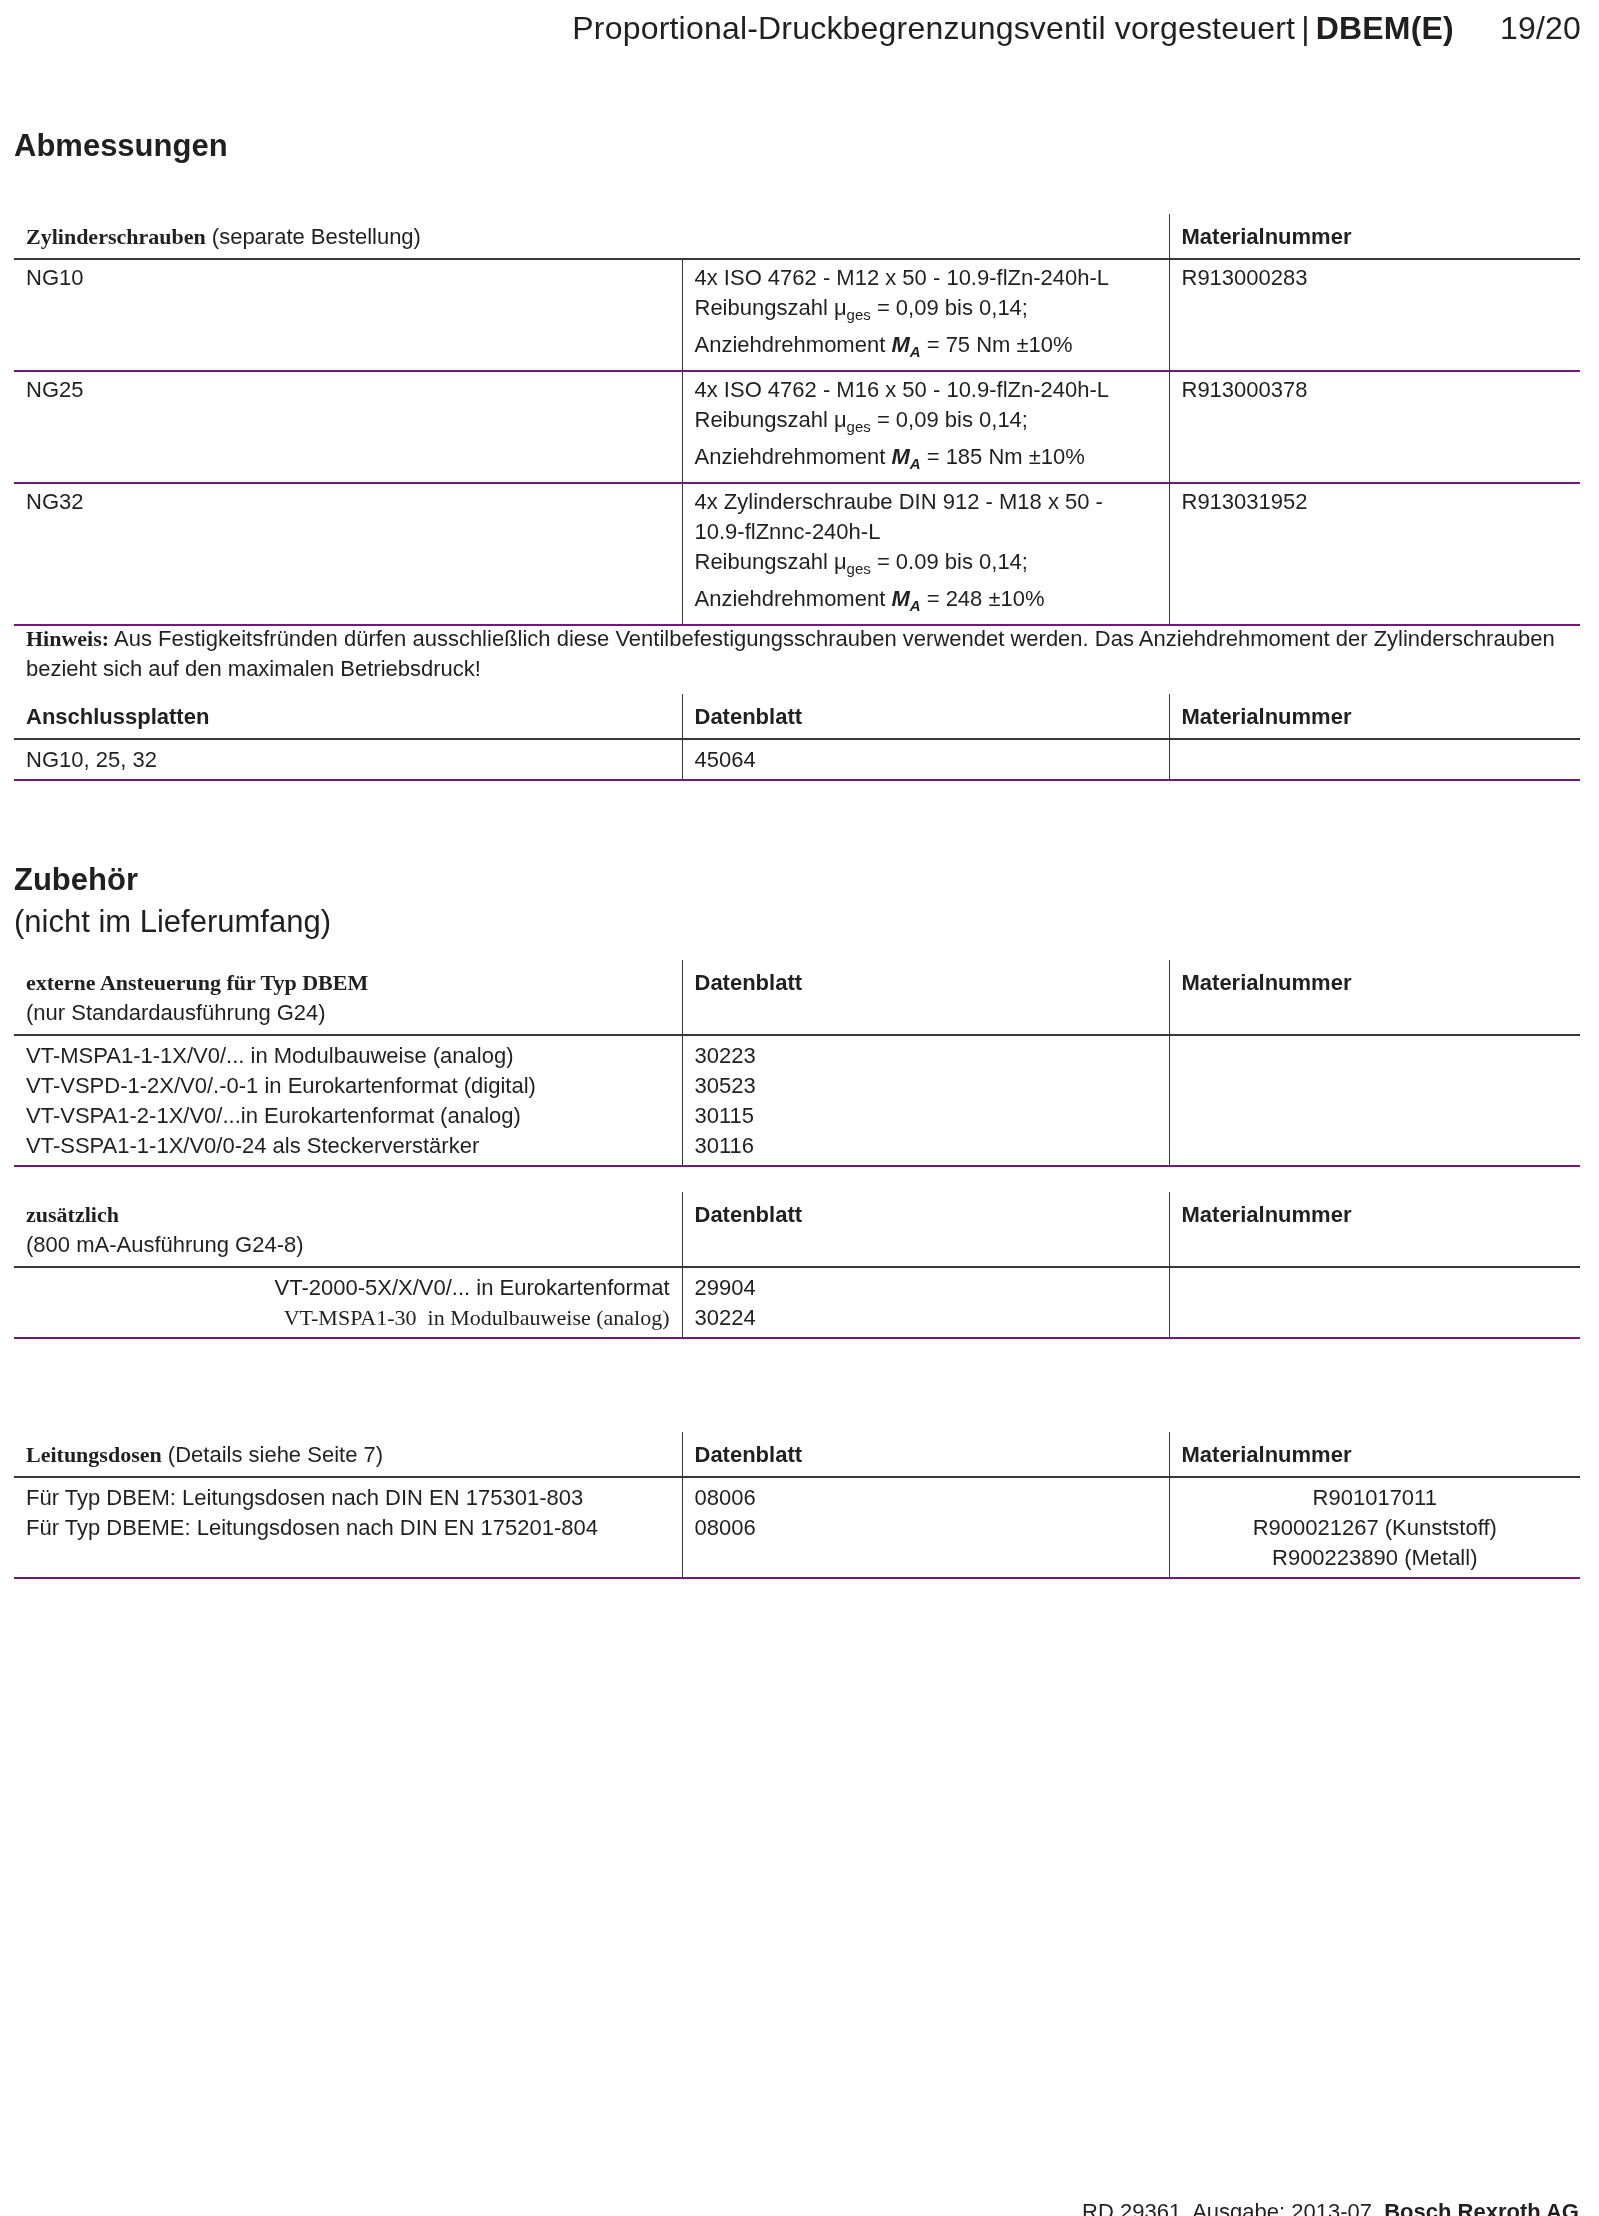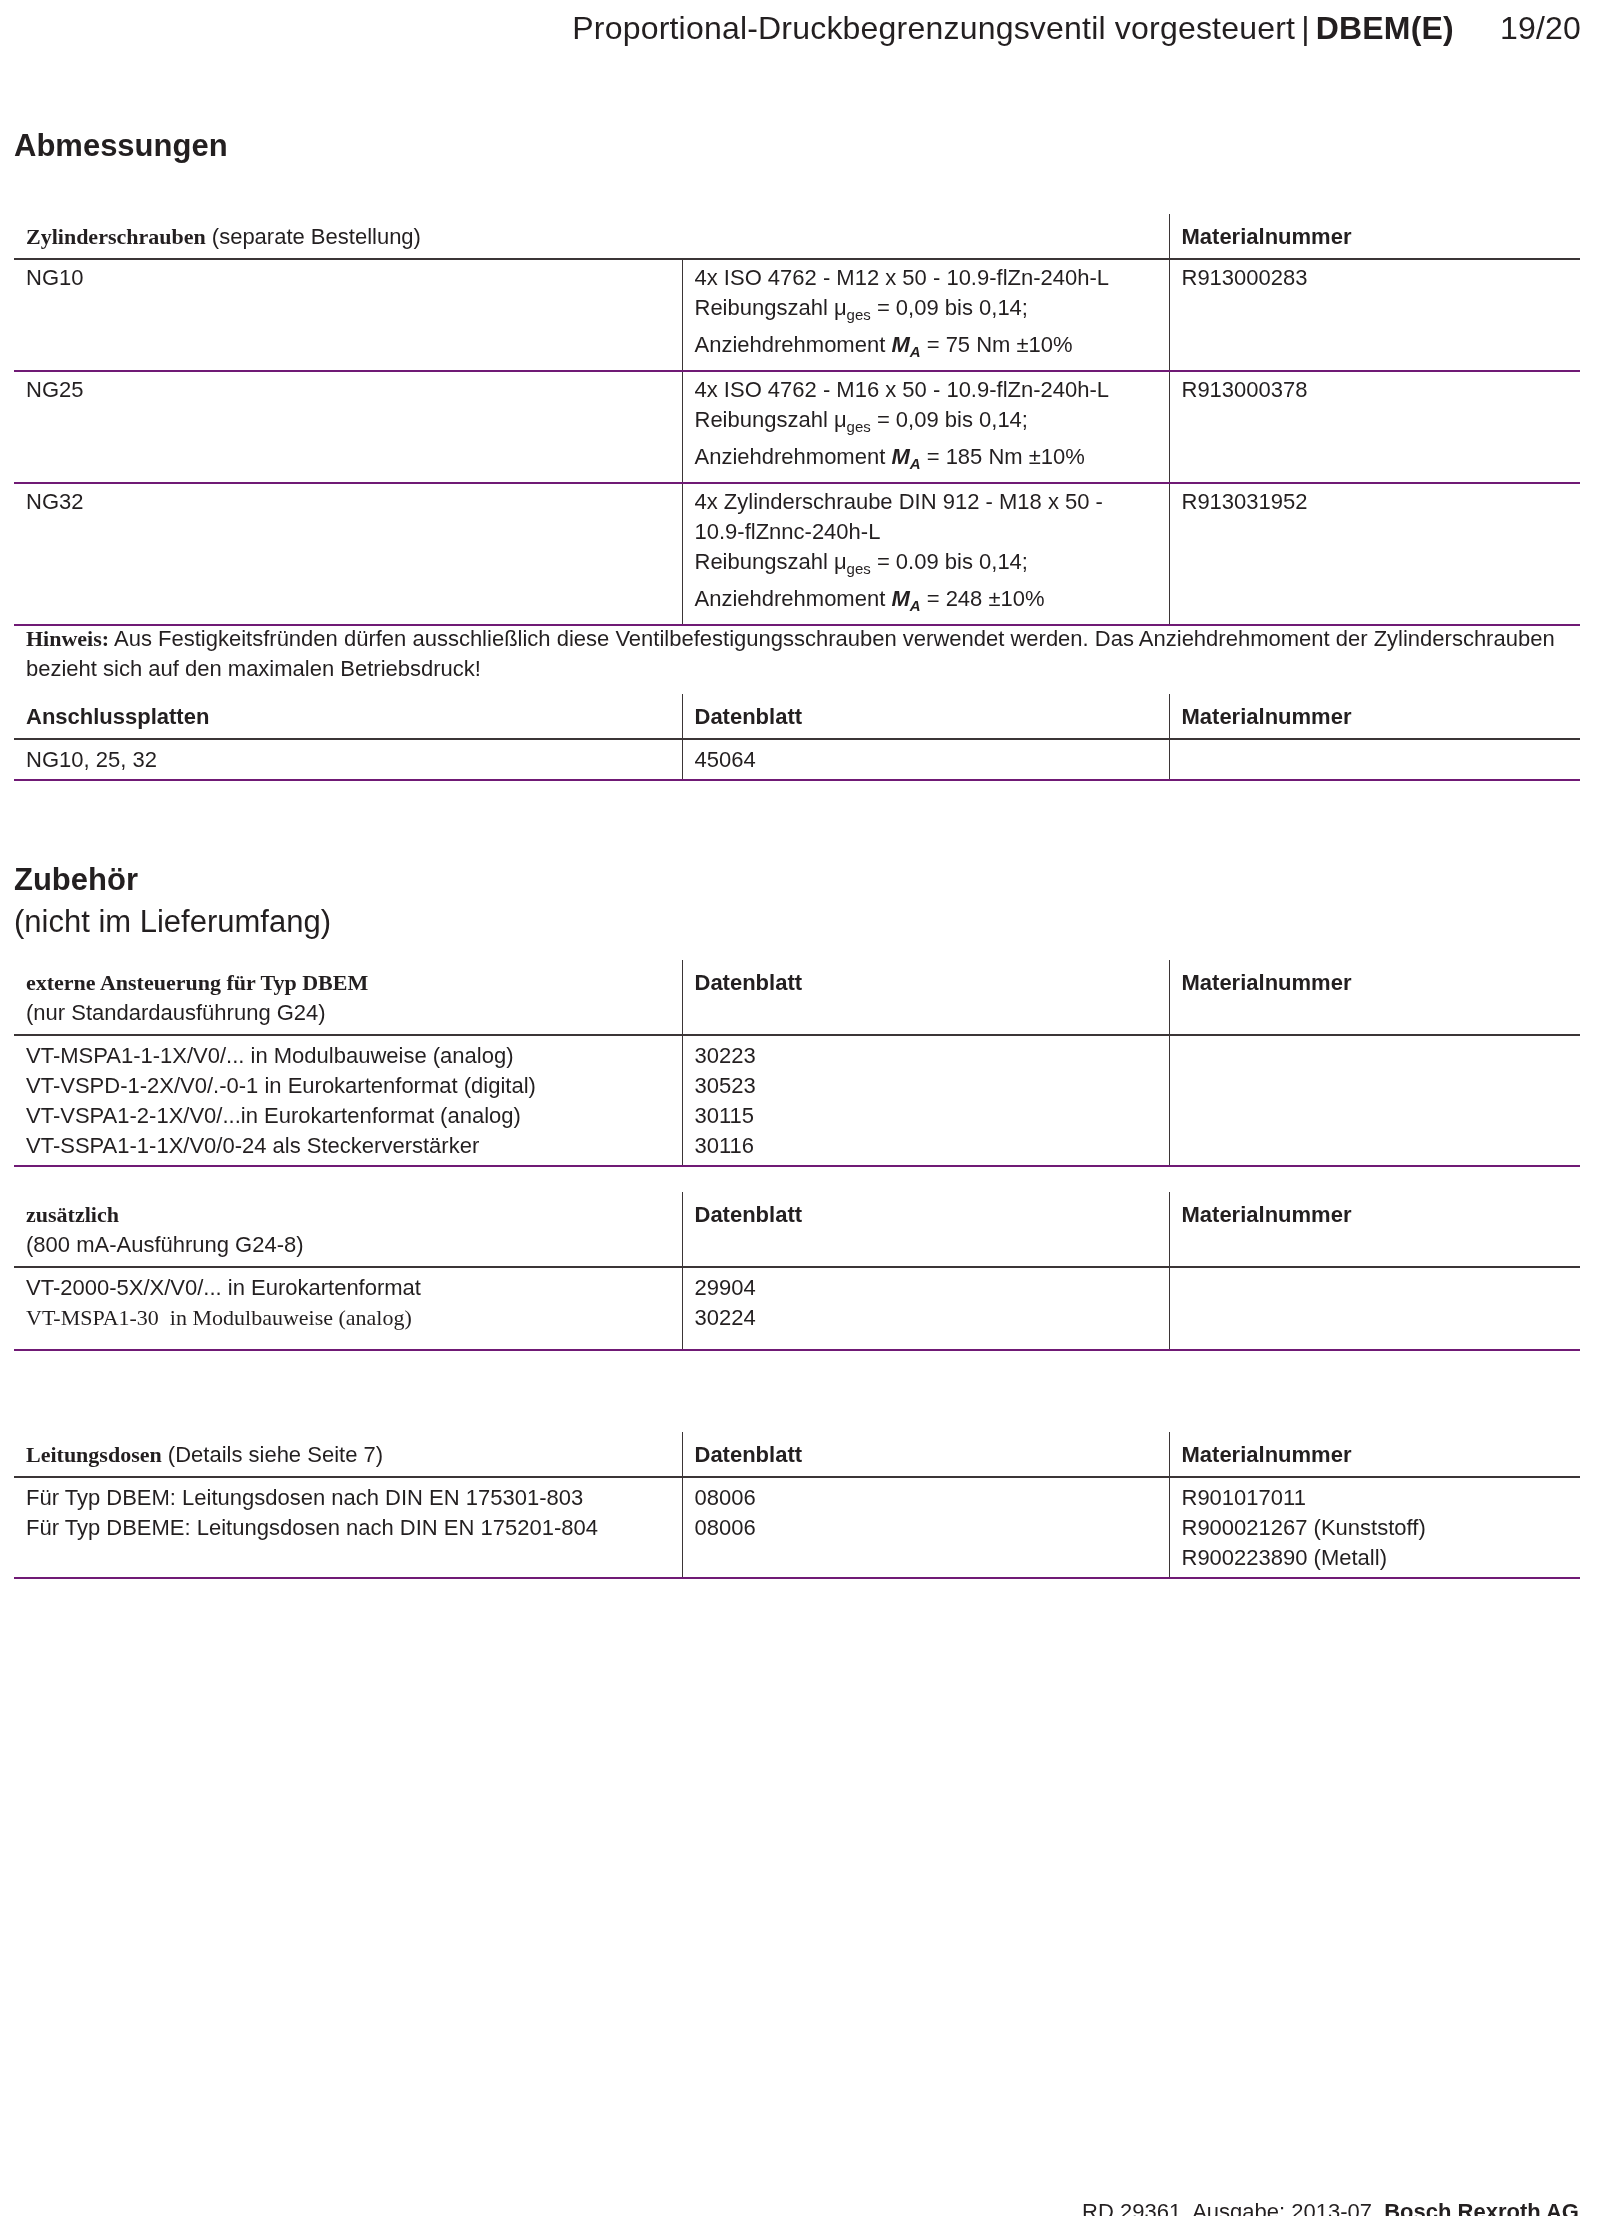--- a/index.html
+++ b/index.html
@@ -160,21 +160,21 @@
       <th>
         <span class="line bold">zusätzlich</span>
         <span class="line">(800 mA-Ausführung G24-8)</span>
       </th>
       <th class="vl b">Datenblatt</th>
       <th class="vl b">Materialnummer</th>
     </tr>
   </thead>
   <tbody>
     <tr class="rl">
-      <td style="padding-top:5px;padding-bottom:16px;">
+      <td style="padding-top:5px;padding-bottom:4px;text-align:right;">
         <span class="line">VT-2000-5X/X/V0/... in Eurokartenformat</span>
         <span class="line" style="white-space:pre;font-family:Liberation Serif, serif;">VT-MSPA1-30  in Modulbauweise (analog)</span>
       </td>
       <td class="vl" style="padding-top:5px;padding-bottom:4px;">
         <span class="line">29904</span>
         <span class="line">30224</span>
       </td>
       <td class="vl"></td>
     </tr>
   </tbody>
@@ -196,21 +196,21 @@
   <tbody>
     <tr class="rl">
       <td style="padding-top:5px;padding-bottom:20px;">
         <span class="line">Für Typ DBEM: Leitungsdosen nach DIN EN 175301-803</span>
         <span class="line">Für Typ DBEME: Leitungsdosen nach DIN EN 175201-804</span>
       </td>
       <td class="vl" style="padding-top:5px;padding-bottom:0;">
         <span class="line">08006</span>
         <span class="line">08006</span>
       </td>
-      <td class="vl" style="padding-top:5px;padding-bottom:4px;">
+      <td class="vl" style="padding-top:5px;padding-bottom:4px;text-align:center;">
         <span class="line">R901017011</span>
         <span class="line">R900021267 (Kunststoff)</span>
         <span class="line">R900223890 (Metall)</span>
       </td>
     </tr>
   </tbody>
 </table>
 
 <div class="footer">
   <span>RD 29361, Ausgabe: 2013-07, </span><span class="co">Bosch Rexroth AG</span>

